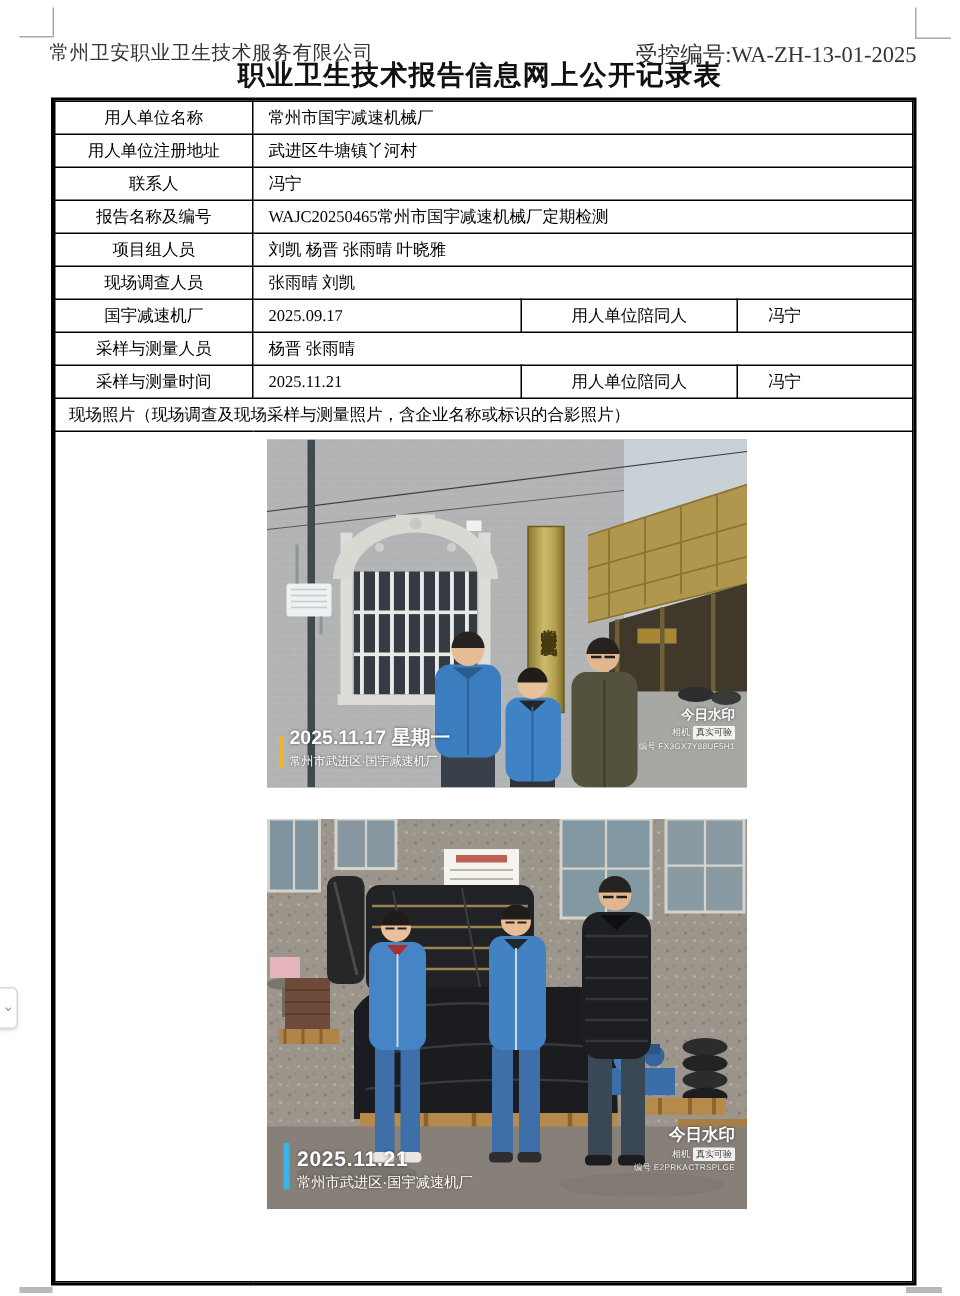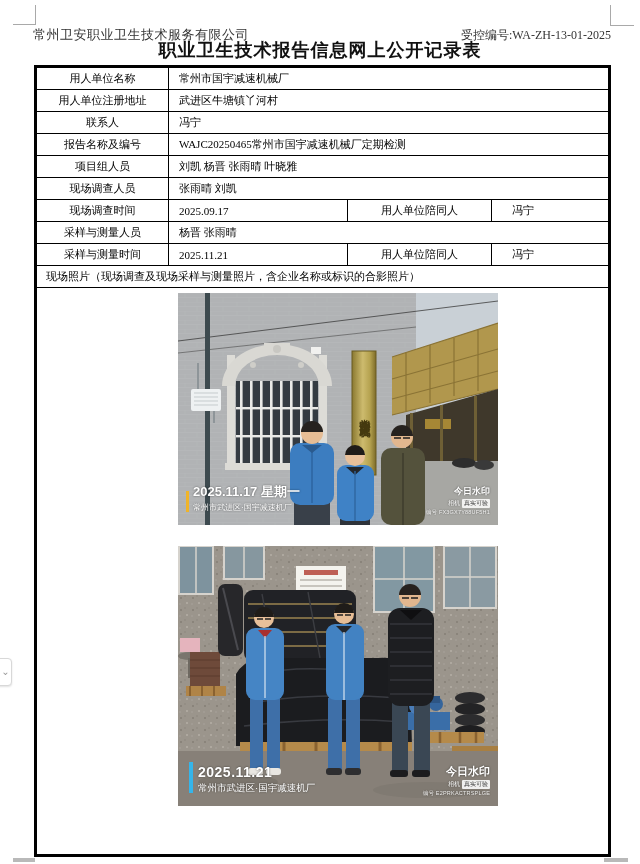--- a/index.html
+++ b/index.html
@@ -3,21 +3,21 @@
 <meta charset="utf-8">
 <style>
   html,body{margin:0;padding:0;}
   body{width:640px;height:864px;background:#ffffff;position:relative;overflow:hidden;
        font-family:"Liberation Serif","DejaVu Serif",serif;color:#000;}
 
   
   .mark{position:absolute;background:#a9a9a9;}
   .mark-bl,.mark-br{background:#b9b9b9;height:4px;}
   .doc-header-left{position:absolute;left:33px;top:26px;font-size:13px;color:#333;letter-spacing:.5px;}
-  .doc-header-right{position:absolute;right:29px;top:27px;font-size:12px;color:#333;}
+  .doc-header-right{position:absolute;right:29px;top:27px;font-size:15px;color:#333;}
   .doc-title{position:absolute;left:0;top:38px;width:640px;text-align:center;
              font-size:18px;font-weight:700;letter-spacing:1px;color:#111;}
 
   .side-toggle{position:absolute;left:-5px;top:658px;width:15px;height:26px;background:#fff;
                border:1px solid #d8d8d8;border-radius:4px;box-shadow:0 1px 2px rgba(0,0,0,.12);
                display:flex;align-items:center;justify-content:center;}
   .side-toggle .chev{color:#999;font-size:10px;line-height:1;transform:translatex(2px);}
 
   
   .tbl-wrap{position:absolute;left:34px;top:65px;width:577px;height:792px;
@@ -45,21 +45,21 @@
   .wm{position:absolute;color:#fff;font-family:"Liberation Sans","DejaVu Sans",sans-serif;
       text-shadow:0 0 2px rgba(0,0,0,.6);z-index:4;}
   .p1-bar{left:8px;bottom:13px;width:3px;height:21px;background:#f0b429;text-shadow:none;}
   .p1-wm-left{left:15px;bottom:12px;}
   .p1-wm-left .l1{font-size:13px;font-weight:700;}
   .p1-wm-left .l2{font-size:8px;margin-top:1px;}
   .p2-bar{left:11px;bottom:13px;width:4px;height:31px;background:#35b5ea;text-shadow:none;}
   .p2-wm-left{left:20px;bottom:11px;}
   .p2-wm-left .l1{font-size:14px;font-weight:700;letter-spacing:.5px;}
   .p2-wm-left .l2{font-size:9.5px;margin-top:2px;}
-  .brand{right:8px;bottom:9px;text-align:right;}
+  .brand{right:8px;bottom:24px;text-align:right;}
   .brand .b1{font-weight:700;}
   .photo1 .brand .b1{font-size:9px;}
   .photo2 .brand .b1{font-size:11px;}
   .brand .b2{font-size:6px;margin-top:1px;}
   .brand .badge{display:inline-block;background:rgba(245,245,245,.95);color:#3a3a3a;
                 padding:0 2px;margin-left:2px;border-radius:1px;text-shadow:none;}
   .brand .b3{font-size:5.5px;opacity:.85;margin-top:1px;letter-spacing:.2px;}
 </style>
 </head>
 <body>
@@ -106,21 +106,21 @@
   </tr>
   <tr class="r">
     <td class="lbl">项目组人员</td>
     <td class="val" colspan="3">刘凯 杨晋 张雨晴 叶晓雅</td>
   </tr>
   <tr class="r">
     <td class="lbl">现场调查人员</td>
     <td class="val" colspan="3">张雨晴 刘凯</td>
   </tr>
   <tr class="r">
-    <td class="lbl">现场调查时间</td>
+    <td class="lbl">国宇减速机厂</td>
     <td class="val">2025.09.17</td>
     <td class="comp-lbl">用人单位陪同人</td>
     <td class="comp-val">冯宁</td>
   </tr>
   <tr class="r">
     <td class="lbl">采样与测量人员</td>
     <td class="val" colspan="3">杨晋 张雨晴</td>
   </tr>
   <tr class="r">
     <td class="lbl">采样与测量时间</td>

